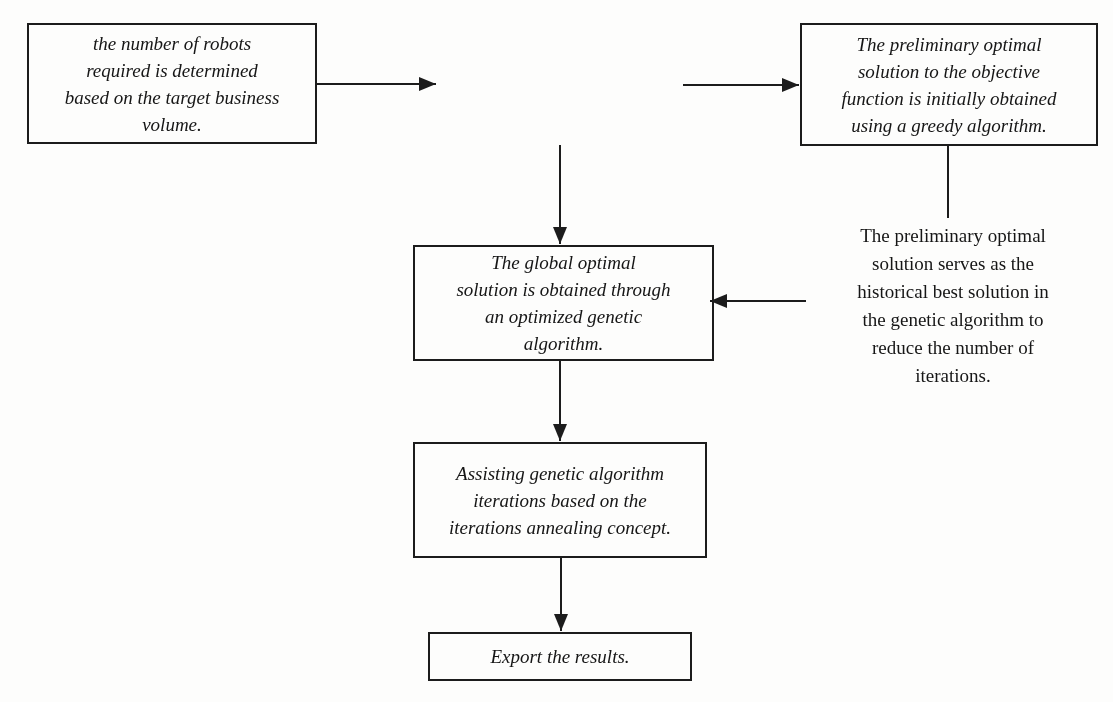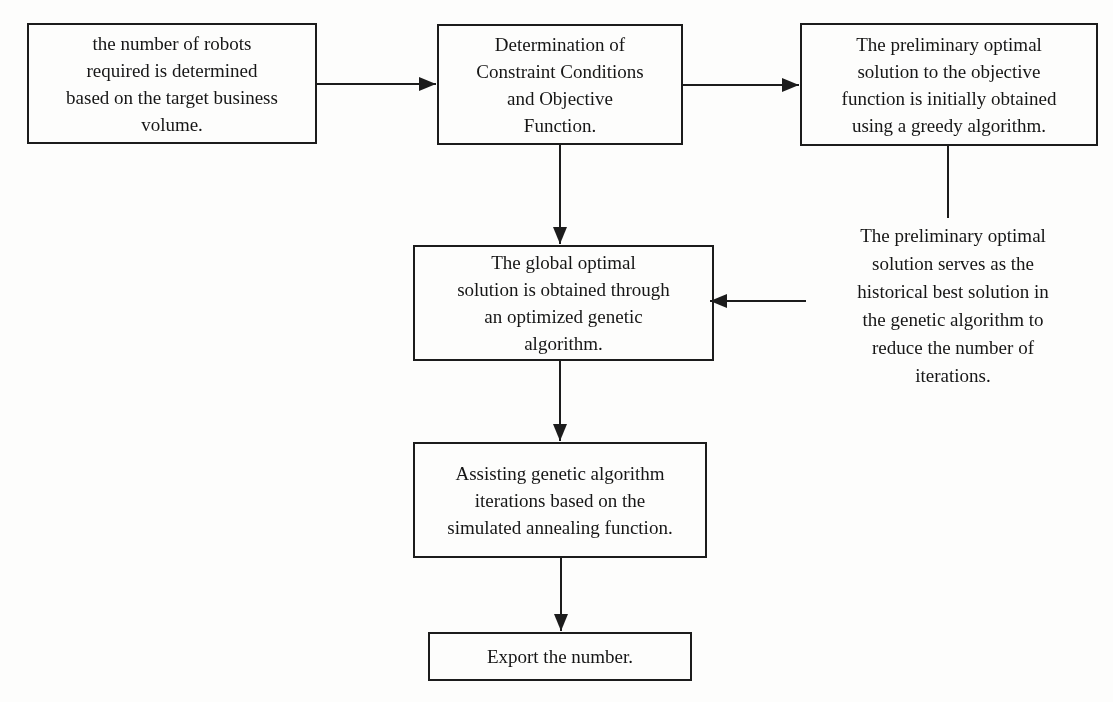--- a/index.html
+++ b/index.html
@@ -21,21 +21,21 @@
   .node {
     position: absolute;
     display: flex;
     align-items: center;
     justify-content: center;
     text-align: center;
     font-size: 19px;
     line-height: 27px;
     white-space: pre-line;
   }
-  .box { border: 2px solid #1c1c1c; box-sizing: border-box; }
+  .box { border: 2px solid #1c1c1c; box-sizing: border-box; font-style: italic; }
   #node-robots        { left: 27px;  top: 23px;  width: 290px; height: 121px; }
   #node-constraints   { left: 437px; top: 24px;  width: 246px; height: 121px; }
   #node-greedy        { left: 800px; top: 23px;  width: 298px; height: 123px; }
   #node-global        { left: 413px; top: 245px; width: 301px; height: 116px; }
   #node-historical    { left: 818px; top: 218px; width: 270px; height: 176px; line-height: 28px; }
   #node-annealing     { left: 413px; top: 442px; width: 294px; height: 116px; }
   #node-export        { left: 428px; top: 632px; width: 264px; height: 49px; }
 </style>
 </head>
 <body>
@@ -57,26 +57,20 @@
     <line x1="561" y1="558" x2="561" y2="631" stroke="#1c1c1c" stroke-width="2" marker-end="url(#arrowhead)"></line>
   </svg>
 
   <div class="node box" id="node-robots">
     <span>the number of robots
 required is determined
 based on the target business
 volume.</span>
   </div>
 
-  <div class="node box" id="node-constraints">
-    <span>Determination of
-Constraint Conditions
-and Objective
-Function.</span>
-  </div>
 
   <div class="node box" id="node-greedy">
     <span>The preliminary optimal
 solution to the objective
 function is initially obtained
 using a greedy algorithm.</span>
   </div>
 
   <div class="node box" id="node-global">
     <span>The global optimal
@@ -90,20 +84,20 @@
 solution serves as the
 historical best solution in
 the genetic algorithm to
 reduce the number of
 iterations.</span>
   </div>
 
   <div class="node box" id="node-annealing">
     <span>Assisting genetic algorithm
 iterations based on the
-simulated annealing function.</span>
+iterations annealing concept.</span>
   </div>
 
   <div class="node box" id="node-export">
-    <span>Export the number.</span>
+    <span>Export the results.</span>
   </div>
 
 </div>
 
 </body></html>

